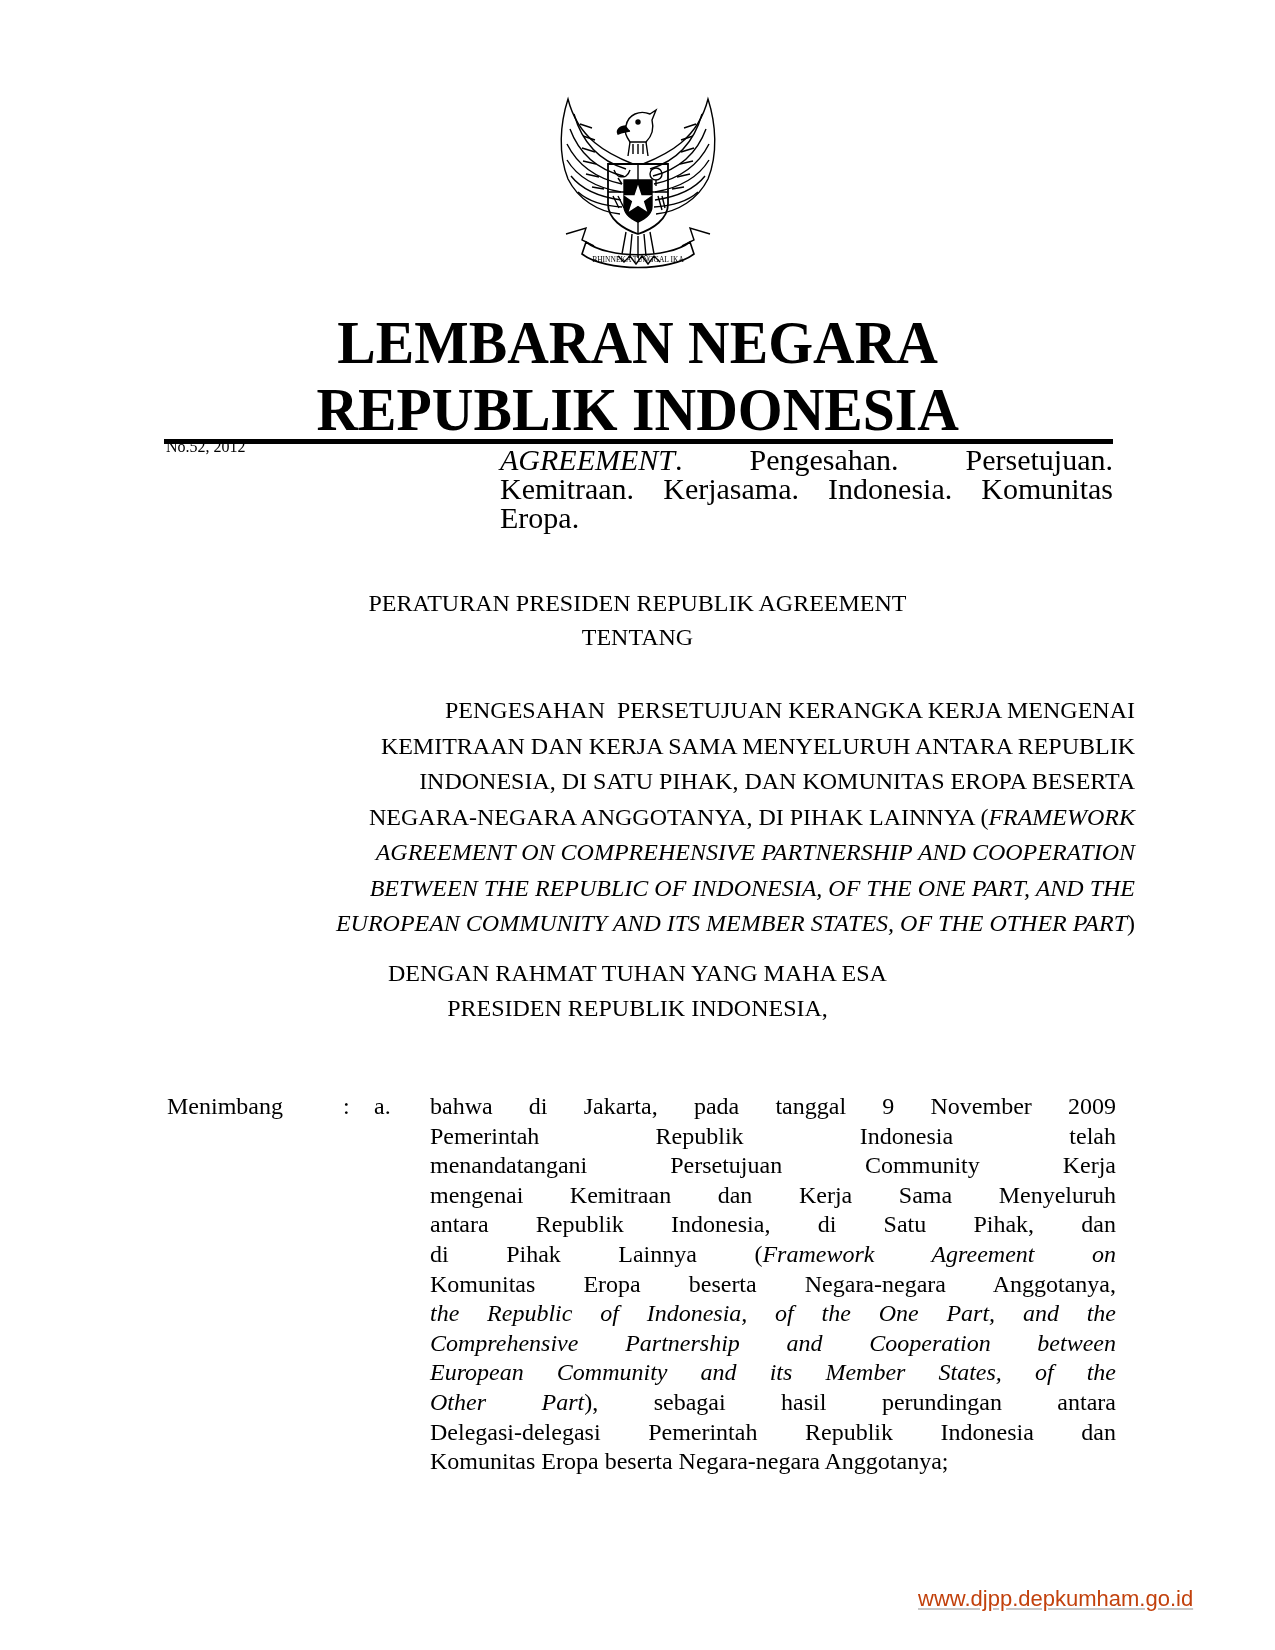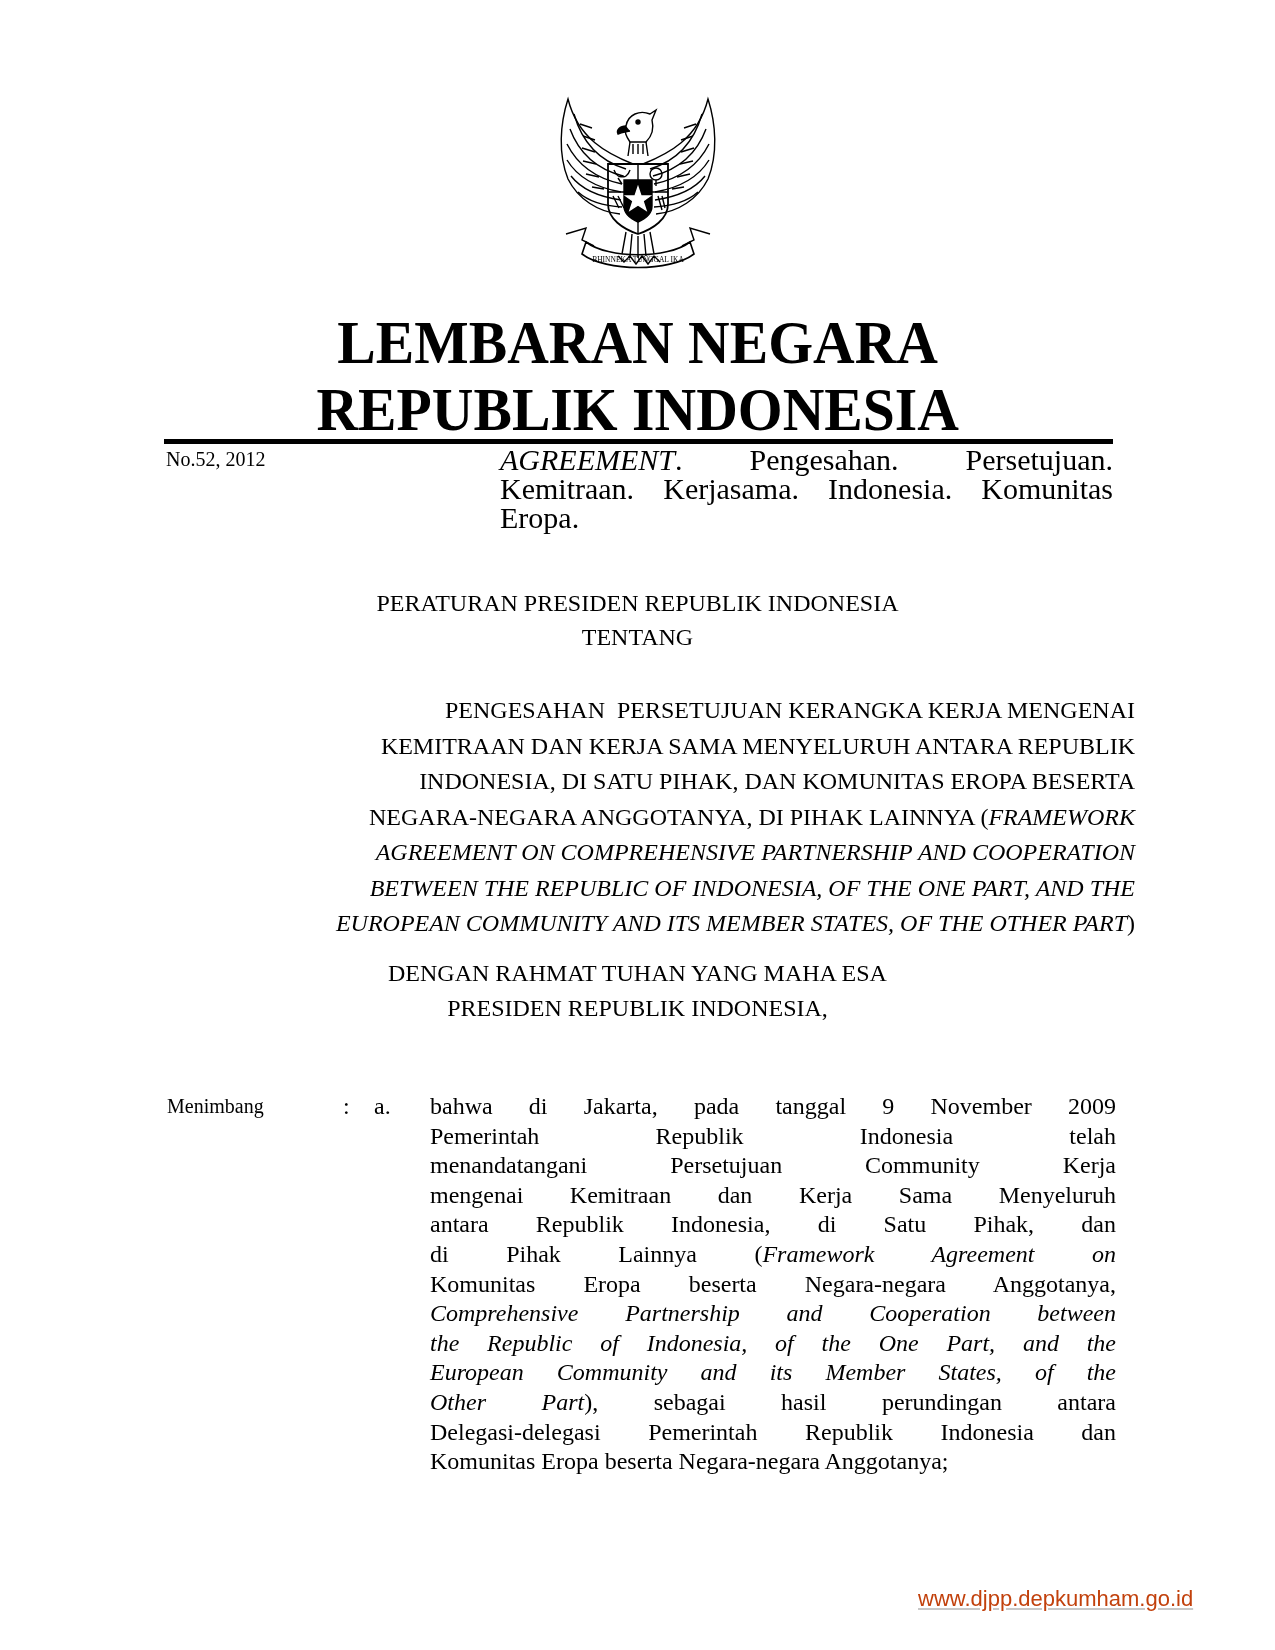--- a/index.html
+++ b/index.html
@@ -36,22 +36,22 @@
     #mast1 { top: 311px; }
     #mast2 { top: 378px; }
 
     #rule {
       left: 164px; top: 439px; width: 949px; height: 5px;
       background: #000;
     }
 
     
     #gazette-no {
-      left: 166px; top: 445px;
-      font-size: 20px; line-height: 29px;
+      left: 166px; top: 432px;
+      font-size: 16px; line-height: 29px;
     }
     #gazette-subject {
       left: 500px; top: 445px; width: 613px;
       font-size: 30px; line-height: 29px;
       text-align: justify;
       text-align-last: left;
     }
     #gazette-subject .l {
       display: block;
       text-align: justify;
@@ -70,21 +70,21 @@
 
     #subject-block { top: 693px; line-height: 35.5px; }
     #subject-block .t { display: block; text-align: right; }
 
     #invocation { top: 956px; line-height: 35px; }
     #invocation .t { display: block; }
 
     
     #menimbang-label {
       left: 167px; top: 1092px;
-      font-size: 20px; line-height: 29.6px;
+      font-size: 24px; line-height: 29.6px;
     }
     #menimbang-colon {
       left: 343px; top: 1092px;
       font-size: 24px; line-height: 29.6px;
     }
     #menimbang-letter {
       left: 374px; top: 1092px;
       font-size: 24px; line-height: 29.6px;
     }
     #menimbang-text {
@@ -178,21 +178,21 @@
 <div id="rule" class="abs"></div>
 
 <div id="gazette-no" class="abs">No.52, 2012</div>
 <div id="gazette-subject" class="abs">
   <span class="l"><i>AGREEMENT</i><span>. Pengesahan. Persetujuan.</span></span>
   <span class="l">Kemitraan. Kerjasama. Indonesia. Komunitas</span>
   <span class="l last">Eropa.</span>
 </div>
 
 <div id="title-block" class="abs center-block">
-  <span class="t">PERATURAN PRESIDEN REPUBLIK INDONESIA</span>
+  <span class="t">PERATURAN PRESIDEN REPUBLIK AGREEMENT</span>
   <span class="t">TENTANG</span>
 </div>
 
 <div id="subject-block" class="abs center-block">
   <span class="t" style="white-space:pre">PENGESAHAN  PERSETUJUAN KERANGKA KERJA MENGENAI</span>
   <span class="t">KEMITRAAN DAN KERJA SAMA MENYELURUH ANTARA REPUBLIK</span>
   <span class="t">INDONESIA, DI SATU PIHAK, DAN KOMUNITAS EROPA BESERTA</span>
   <span class="t"><span>NEGARA-NEGARA ANGGOTANYA, DI PIHAK LAINNYA (</span><i>FRAMEWORK</i></span>
   <span class="t"><i>AGREEMENT ON COMPREHENSIVE PARTNERSHIP AND COOPERATION</i></span>
   <span class="t"><i>BETWEEN THE REPUBLIC OF INDONESIA, OF THE ONE PART, AND THE</i></span>
@@ -208,21 +208,21 @@
 <div id="menimbang-colon" class="abs">:</div>
 <div id="menimbang-letter" class="abs">a.</div>
 <div id="menimbang-text" class="abs">
   <span class="l">bahwa di Jakarta, pada tanggal 9 November 2009</span>
   <span class="l">Pemerintah Republik Indonesia telah</span>
   <span class="l">menandatangani Persetujuan Community Kerja</span>
   <span class="l">mengenai Kemitraan dan Kerja Sama Menyeluruh</span>
   <span class="l">antara Republik Indonesia, di Satu Pihak, dan</span>
   <span class="l"><span>di Pihak Lainnya (</span><i>Framework Agreement on</i></span>
   <span class="l">Komunitas Eropa beserta Negara-negara Anggotanya,</span>
+  <span class="l"><i>the Republic of Indonesia, of the One Part, and the</i></span>
   <span class="l"><i>Comprehensive Partnership and Cooperation between</i></span>
-  <span class="l"><i>the Republic of Indonesia, of the One Part, and the</i></span>
   <span class="l"><i>European Community and its Member States, of the</i></span>
   <span class="l"><i>Other Part</i><span>), sebagai hasil perundingan antara</span></span>
   <span class="l">Delegasi-delegasi Pemerintah Republik Indonesia dan</span>
   <span class="l last">Komunitas Eropa beserta Negara-negara Anggotanya;</span>
 </div>
 
 <a id="watermark" class="abs">www.djpp.depkumham.go.id</a>
 
 </body></html>

